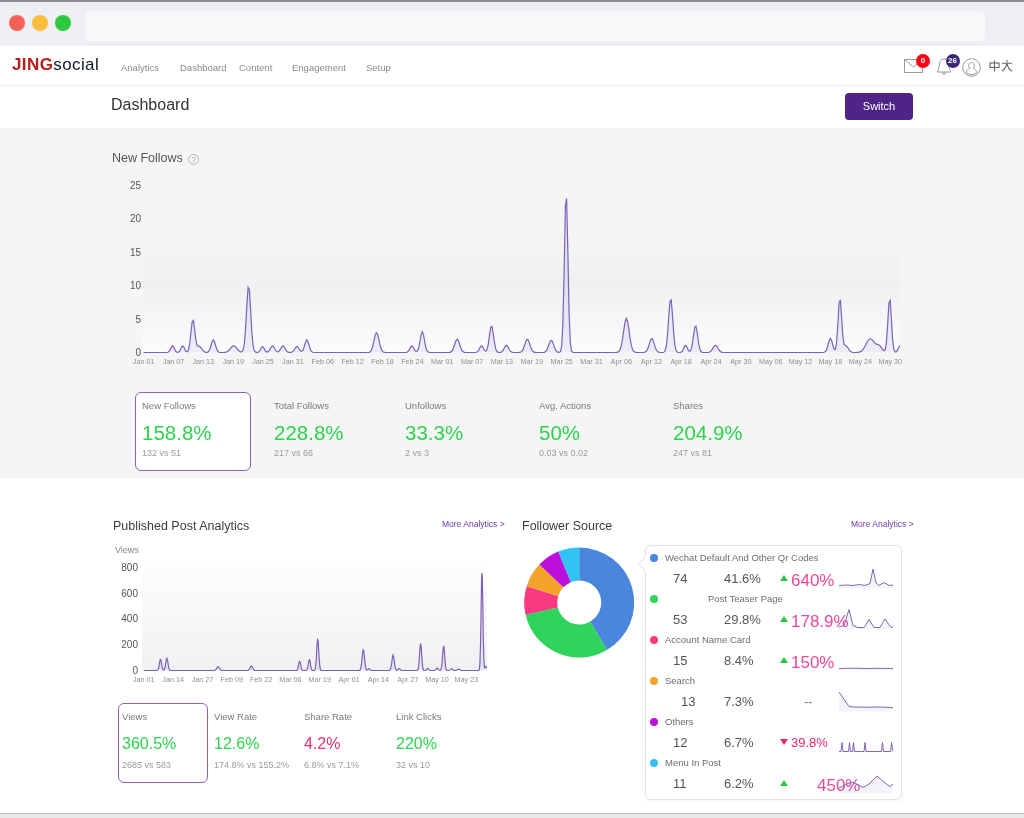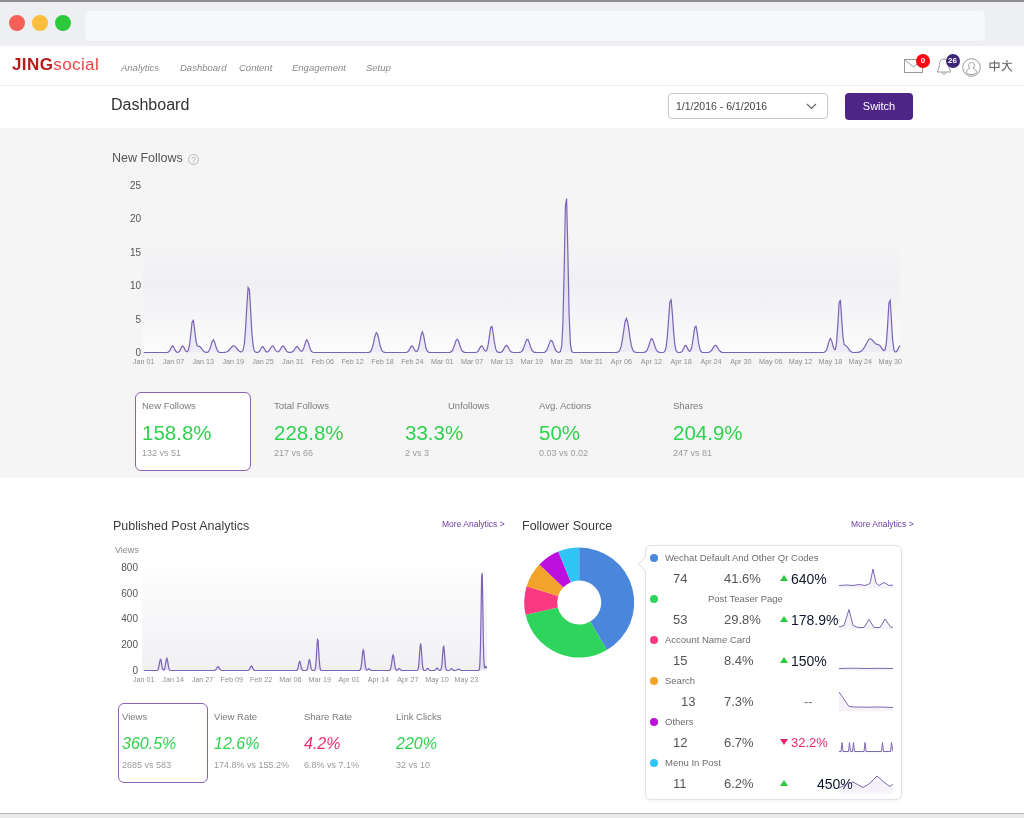--- a/index.html
+++ b/index.html
@@ -10,51 +10,51 @@
 
 
 #chrome { position:absolute; left:0; top:0; width:1024px; height:46px; background:#edeff3; border-top:2px solid #8c8c8c; }
 .light { position:absolute; top:13px; width:16px; height:16px; border-radius:50%; }
 #urlbar { position:absolute; left:85px; top:9px; width:900px; height:30px; background:#f7f8fa; border-radius:5px; }
 
 
 #navbar { position:absolute; left:0; top:46px; width:1024px; height:39px; background:#fff; }
 #logo { position:absolute; left:12px; top:9px; font-size:17px; letter-spacing:0.4px; }
 #logo b { color:#b91c1c; font-weight:bold; }
-#logo span { color:#ef4444; font-weight:normal; }
-.navlink { position:absolute; top:15.5px; font-size:9.5px; color:#8a8a8a;font-style:italic; }
+#logo span { color:#0f172a; font-weight:normal; }
+.navlink { position:absolute; top:15.5px; font-size:9.5px; color:#8a8a8a; }
 .badge { position:absolute; border-radius:50%; color:#fff; font-weight:bold; text-align:center; }
 
 
 #phead { position:absolute; left:0; top:85px; width:1024px; height:43px; background:#fff; border-top:1px solid #ececec; }
 #phead h1 { position:absolute; left:111px; top:10px; font-size:16px; font-weight:normal; color:#333; }
 #dsel { position:absolute; left:668px; top:7px; width:160px; height:26px; background:#fff; border:1px solid #c9c9c9; border-radius:4px; font-size:10.5px; color:#444; line-height:24px; padding-left:7px; }
 #switch { position:absolute; left:845px; top:7px; width:68px; height:27px; background:#4e2487; border-radius:4px; color:#fff; font-size:11px; text-align:center; line-height:27px; }
 
 
 #sec1 { position:absolute; left:0; top:128px; width:1024px; height:350px; background:#f5f5f6; }
 #nf-title { position:absolute; left:112px; top:151px; font-size:12.5px; color:#555; }
 #help { position:absolute; left:188px; top:154px; width:11px; height:11px; border:1px solid #b9b9b9; border-radius:50%; color:#b0b0b0; font-size:8.5px; text-align:center; line-height:11px; }
 
 .statlabel { font-size:9.5px; color:#7b7b7b; }
 .statpct { font-size:20.5px; color:#2fd24e; }
-.statpct.sm { font-size:16px;font-style:italic; }
+.statpct.sm { font-size:16px; }
 .statpct.pink { color:#ee2e6d; }
 .statsub { font-size:9px; color:#9b9b9b; }
 #card1 { position:absolute; left:135px; top:392px; width:116px; height:79px; background:#fff; border:1px solid #8a63b5; border-radius:6px; }
 .h2t { position:absolute; font-size:12.5px; color:#3c3c3c; }
 .morelink { position:absolute; font-size:8.5px; color:#6a3ca5; }
 #card2 { position:absolute; left:118px; top:703px; width:90px; height:80px; background:#fff; border:1px solid #8a63b5; border-radius:6px; }
 
 
 #fscard { position:absolute; left:645px; top:545px; width:257px; height:255px; background:#fff; border:1px solid #e2e2e8; border-radius:6px; box-shadow:0 1px 4px rgba(0,0,0,0.05); }
 #fsnotch { position:absolute; left:640px; top:559px; width:10px; height:10px; background:#fff; border-left:1px solid #e6e6ea; border-bottom:1px solid #e6e6ea; transform:rotate(45deg); }
 .fsrow-label { font-size:9.5px; color:#6d6d6d; }
 .fsnum { font-size:13px; color:#555; }
-.fsgreen { font-size:14px; color:#0f172a; }
+.fsgreen { font-size:17px; color:#ec4899; }
 .fspink { font-size:13px; color:#f0256b; }
 .dot { position:absolute; width:8px; height:8px; border-radius:50%; }
 
 #urltext { position:absolute; left:20px; top:801px; font-size:9.5px; color:#1a1a1a; }
 #statusbar { position:absolute; left:0; top:813px; width:1024px; height:5px; background:#e9e9e9; border-top:1px solid #b8b8b8; }
 
 svg text.xl { font-size:7.2px; fill:#8f8f8f; font-family:"Liberation Sans",sans-serif; }
 svg text.yl { font-size:10px; fill:#555; font-family:"Liberation Sans",sans-serif; }
 </style>
 </head>
@@ -92,23 +92,20 @@
       <g stroke="#666" stroke-width="1.1" fill="none">
         <path d="M5.5,0.5 L5.5,11.5"></path>
         <rect x="1" y="3" width="9" height="4.5"></rect>
         <path d="M17.7,0 L18.3,2 M13,3.2 L23,3.2 M17.6,3.6 C17.3,6.6 15.3,9.6 12.8,11 M18,3.6 C18.6,6.8 20.6,9.8 23.2,11.2"></path>
       </g>
     </svg>
   </div>
 
   <div id="phead">
     <h1>Dashboard</h1>
-    <div id="dsel">1/1/2016 - 6/1/2016<svg style="position:absolute; right:10px; top:9px;" width="11" height="7" viewBox="0 0 11 7">
-          <path d="M1,1 L5.5,5.5 L10,1" fill="none" stroke="#666" stroke-width="1.2"></path>
-        </svg></div>
     <div id="switch">Switch</div>
   </div>
 
   <div id="sec1"></div>
   <div id="nf-title">New Follows</div>
   <div id="help">?</div>
 
   <svg class="abs" style="left:0; top:0;" width="1024" height="818" viewBox="0 0 1024 818">
     <defs>
       <linearGradient id="g1" x1="0" y1="0" x2="0" y2="1">
@@ -187,21 +184,21 @@
       <path d="M558.31,551.62 A55.0,55.0 0 0 1 579.20,547.50 L579.20,580.50 A22.0,22.0 0 0 0 570.84,582.15 Z" fill="#30c4f5"></path>
   </svg>
 
   <div id="card1"></div>
   <div class="abs statlabel" style="left:142px; top:400px;">New Follows</div>
   <div class="abs statpct" style="left:142px; top:421px;">158.8%</div>
   <div class="abs statsub" style="left:142px; top:448px;">132 vs 51</div>
   <div class="abs statlabel" style="left:274px; top:400px;">Total Follows</div>
   <div class="abs statpct" style="left:274px; top:421px;">228.8%</div>
   <div class="abs statsub" style="left:274px; top:448px;">217 vs 66</div>
-  <div class="abs statlabel" style="left:405px; top:400px;margin-left:43px;">Unfollows</div>
+  <div class="abs statlabel" style="left:405px; top:400px;">Unfollows</div>
   <div class="abs statpct" style="left:405px; top:421px;">33.3%</div>
   <div class="abs statsub" style="left:405px; top:448px;">2 vs 3</div>
   <div class="abs statlabel" style="left:539px; top:400px;">Avg. Actions</div>
   <div class="abs statpct" style="left:539px; top:421px;">50%</div>
   <div class="abs statsub" style="left:539px; top:448px;">0.03 vs 0.02</div>
   <div class="abs statlabel" style="left:673px; top:400px;">Shares</div>
   <div class="abs statpct" style="left:673px; top:421px;">204.9%</div>
   <div class="abs statsub" style="left:673px; top:448px;">247 vs 81</div>
 
   <div class="h2t" style="left:113px; top:519px;">Published Post Analytics</div>
@@ -263,21 +260,21 @@
     <div class="abs" style="left:804px; top:694px; font-size:13px; color:#777;">--</div>
     <svg class="abs" style="left:839px; top:689px;" width="54" height="23" viewBox="0 0 54 23">
       <path d="M0,3 L10,17.5 L15,18 L28,18.2 L40,18 L54,18.5 L54,22.5 L0,22.5 Z" fill="rgba(122,98,184,0.08)"></path>
       <path d="M0,3 L10,17.5 L15,18 L28,18.2 L40,18 L54,18.5" fill="none" stroke="#7e68b6" stroke-width="1"></path>
     </svg>
     <div class="dot" style="left:650px; top:718px; background:#bd10dc;"></div>
     <div class="abs fsrow-label" style="left:665px; top:716px;">Others</div>
     <div class="abs fsnum" style="left:673px; top:735px;">12</div>
     <div class="abs fsnum" style="left:724px; top:735px;">6.7%</div>
     <div class="abs" style="left:780px; top:739px; width:0; height:0; border-left:4.5px solid transparent; border-right:4.5px solid transparent; border-top:6px solid #f0256b;"></div>
-    <div class="abs fspink" style="left:791px; top:735px;">32.2%</div>
+    <div class="abs fspink" style="left:791px; top:735px;">39.8%</div>
     <svg class="abs" style="left:839px; top:730px;" width="54" height="23" viewBox="0 0 54 23">
       <path d="M0,21.5 L2,21.5 L3,12.5 L4,21.5 L9.5,21.5 L10.5,12.5 L11.5,21.5 L13.5,21.5 L14.5,12.5 L15.5,21.5 L25,21.5 L26,12.5 L27,21.5 L42.5,21.5 L43.5,12.5 L44.5,21.5 L51.5,21.5 L52.5,12.5 L53,16 L54,21.5 L54,22.5 L0,22.5 Z" fill="rgba(122,98,184,0.08)"></path>
       <path d="M0,21.5 L2,21.5 L3,12.5 L4,21.5 L9.5,21.5 L10.5,12.5 L11.5,21.5 L13.5,21.5 L14.5,12.5 L15.5,21.5 L25,21.5 L26,12.5 L27,21.5 L42.5,21.5 L43.5,12.5 L44.5,21.5 L51.5,21.5 L52.5,12.5 L53,16 L54,21.5" fill="none" stroke="#7e68b6" stroke-width="1"></path>
     </svg>
     <div class="dot" style="left:650px; top:759px; background:#30c4f5;"></div>
     <div class="abs fsrow-label" style="left:665px; top:757px;">Menu In Post</div>
     <div class="abs fsnum" style="left:673px; top:776px;">11</div>
     <div class="abs fsnum" style="left:724px; top:776px;">6.2%</div>
     <div class="abs" style="left:780px; top:780px; width:0; height:0; border-left:4.5px solid transparent; border-right:4.5px solid transparent; border-bottom:6px solid #28c93c;"></div>
     <div class="abs fsgreen" style="left:817px; top:776px;">450%</div>

